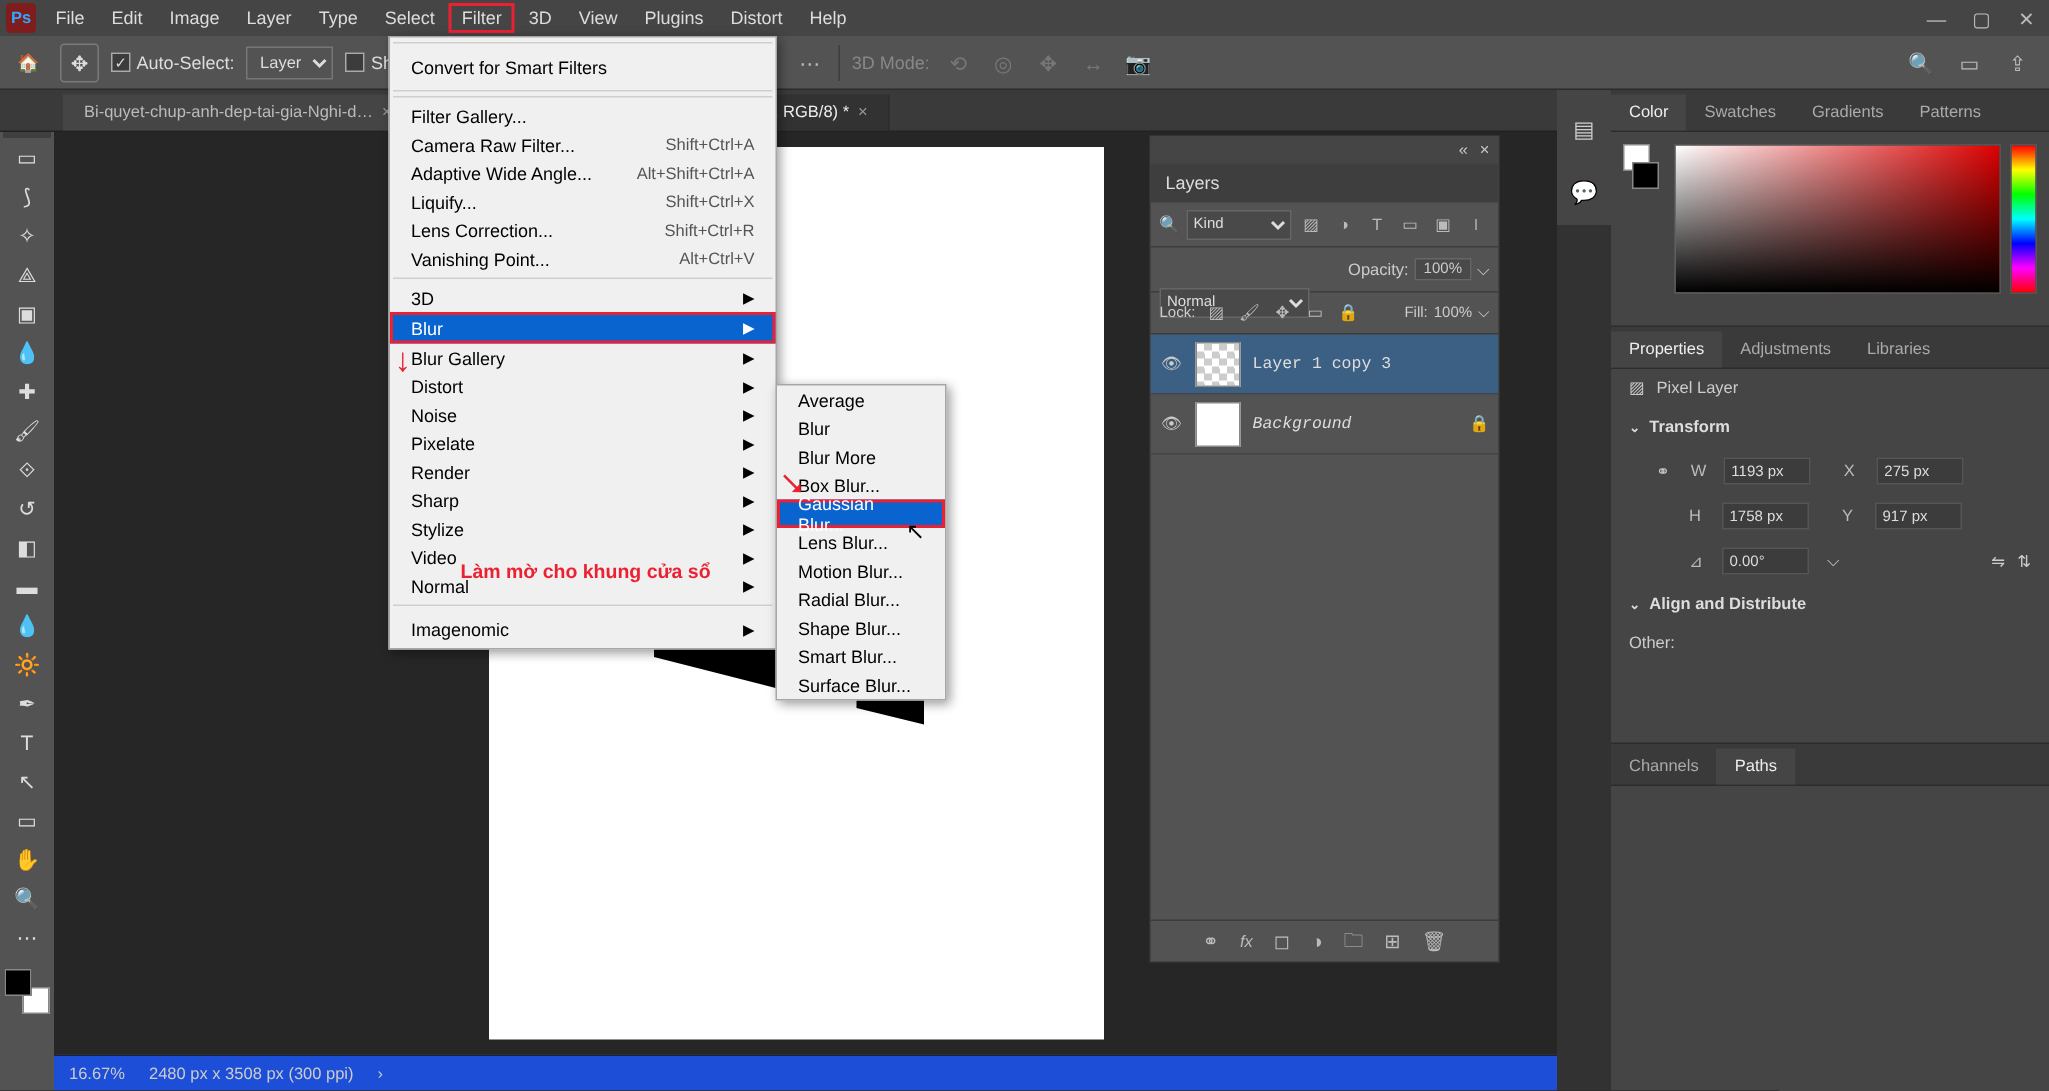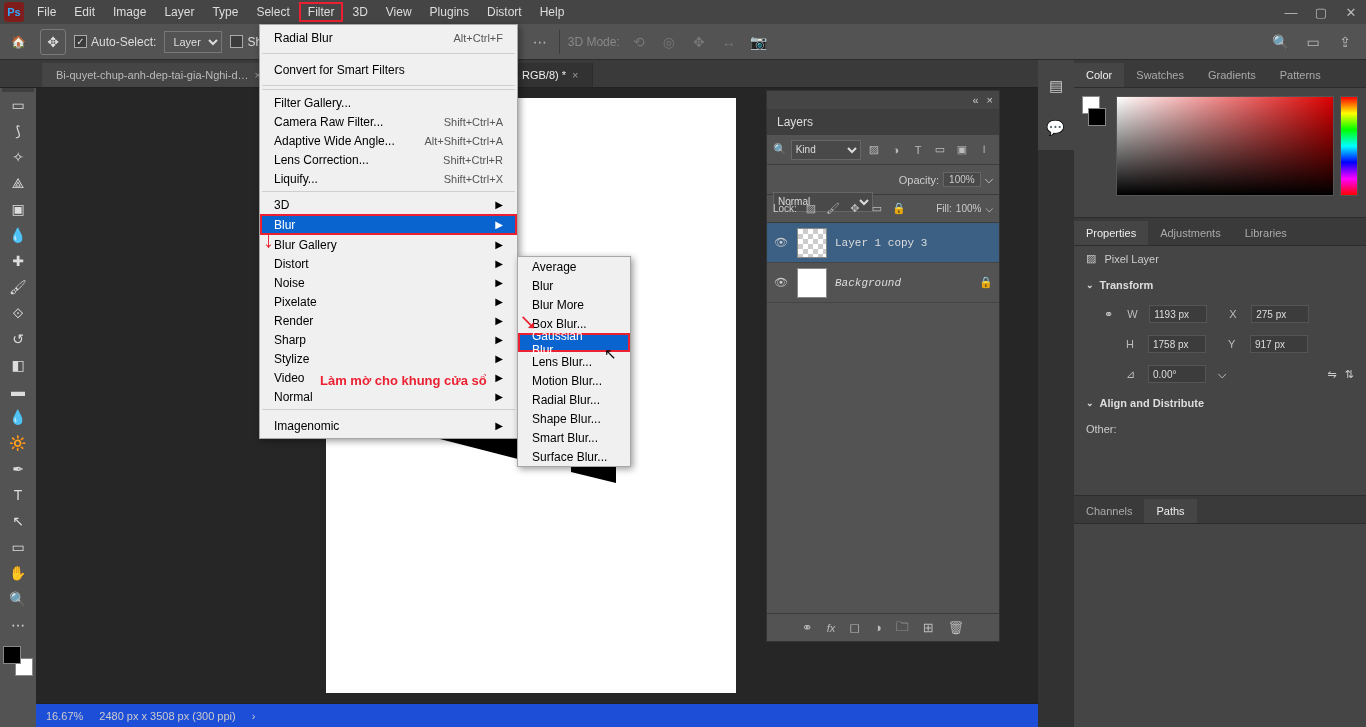--- a/index.html
+++ b/index.html
@@ -53,21 +53,21 @@
 .ddmenu .sep { height:1px; background:#cfcfcf; margin:3px 2px; }
 .ddmenu .shortcut { margin-left:auto; color:#555; font-size:11px; }
 .ddmenu .arrow { margin-left:auto; font-size:10px; }
 .ddmenu .row.sel .arrow { color:#fff; }
 
 .submenu { position:absolute; left:517px; top:256px; width:114px; background:#f0f0f0; color:#000; border:1px solid #a7a7a7; box-shadow:2px 2px 7px rgba(0,0,0,.4); z-index:101; font-size:12px; }
 .submenu .row { height:19px; display:flex; align-items:center; padding:0 14px; }
 .submenu .row.sel { background:#0a64d0; color:#fff; border:2px solid #eb2132; padding:0 12px; }
 
 .cursor { position:absolute; left:604px; top:345px; z-index:200; font-size:15px; color:#000; pointer-events:none; }
-.annot { position:absolute; left:320px; top:373px; z-index:150; color:#eb2132; font-weight:bold; font-size:13px; }
+.annot { position:absolute; left:307px; top:373px; z-index:150; color:#eb2132; font-weight:bold; font-size:13px; }
 .red-arrow-a { position: absolute; left: 263px; top: 229px; z-index: 150; color:#eb2132; font-size:22px; line-height:1; }
 .red-arrow-b { position: absolute; left: 521px; top: 312px; z-index: 150; color:#eb2132; font-size:22px; line-height:1; }
 
 
 .status { position:absolute; left:36px; bottom:0; right:328px; height:24px; background:#1d4ed8; border-top:1px solid #222; display:flex; align-items:center; color:#ccc; font-size:11px; padding-left:10px; gap:16px; }
 
 
 .layers-panel { position:absolute; left:766px; top:90px; width:234px; height:552px; background:#535353; border:1px solid #333; display:flex; flex-direction:column; z-index:6; font-size:11px; }
 .lp-top { height:18px; display:flex; justify-content:flex-end; align-items:center; padding:0 6px; gap:8px; background:#454545; }
 .lp-hdr { height:26px; display:flex; align-items:center; padding:0 10px; background:#3e3e3e; font-size:12px; color:#ddd; }
@@ -218,46 +218,46 @@
 
 <div class="canvas-area">
   <div class="doc">
     <svg class="shape" width="260" height="260">
         <polygon points="0,0 180,60 180,210 135,199 135,110 90,95 90,188 0,165" fill="#000"></polygon>
       </svg>
   </div>
 </div>
 
 <div class="ddmenu">
-  <div class="row tall">
-      <span>Radial Blur</span>
-      <span class="shortcut">Alt+Ctrl+F</span>
-    </div>
   <div class="sep"></div>
   <div class="row tall">Convert for Smart Filters</div>
   <div class="sep"></div>
   <div class="sep"></div>
   <div class="row">
       <span>Filter Gallery...</span>
     </div>
   <div class="row">
       <span>Camera Raw Filter...</span>
       <span class="shortcut">Shift+Ctrl+A</span>
     </div>
   <div class="row">
       <span>Adaptive Wide Angle...</span>
       <span class="shortcut">Alt+Shift+Ctrl+A</span>
     </div>
   <div class="row">
+      <span>Liquify...</span>
+      <span class="shortcut">Shift+Ctrl+X</span>
+    </div>
+  <div class="row">
       <span>Lens Correction...</span>
       <span class="shortcut">Shift+Ctrl+R</span>
     </div>
   <div class="row">
-      <span>Liquify...</span>
-      <span class="shortcut">Shift+Ctrl+X</span>
+      <span>Vanishing Point...</span>
+      <span class="shortcut">Alt+Ctrl+V</span>
     </div>
   <div class="sep"></div>
   <div class="row">
       <span>3D</span>
       <span class="arrow">▶</span>
     </div>
   <div class="row sel">
       <span>Blur</span>
       <span class="arrow">▶</span>
     </div>

